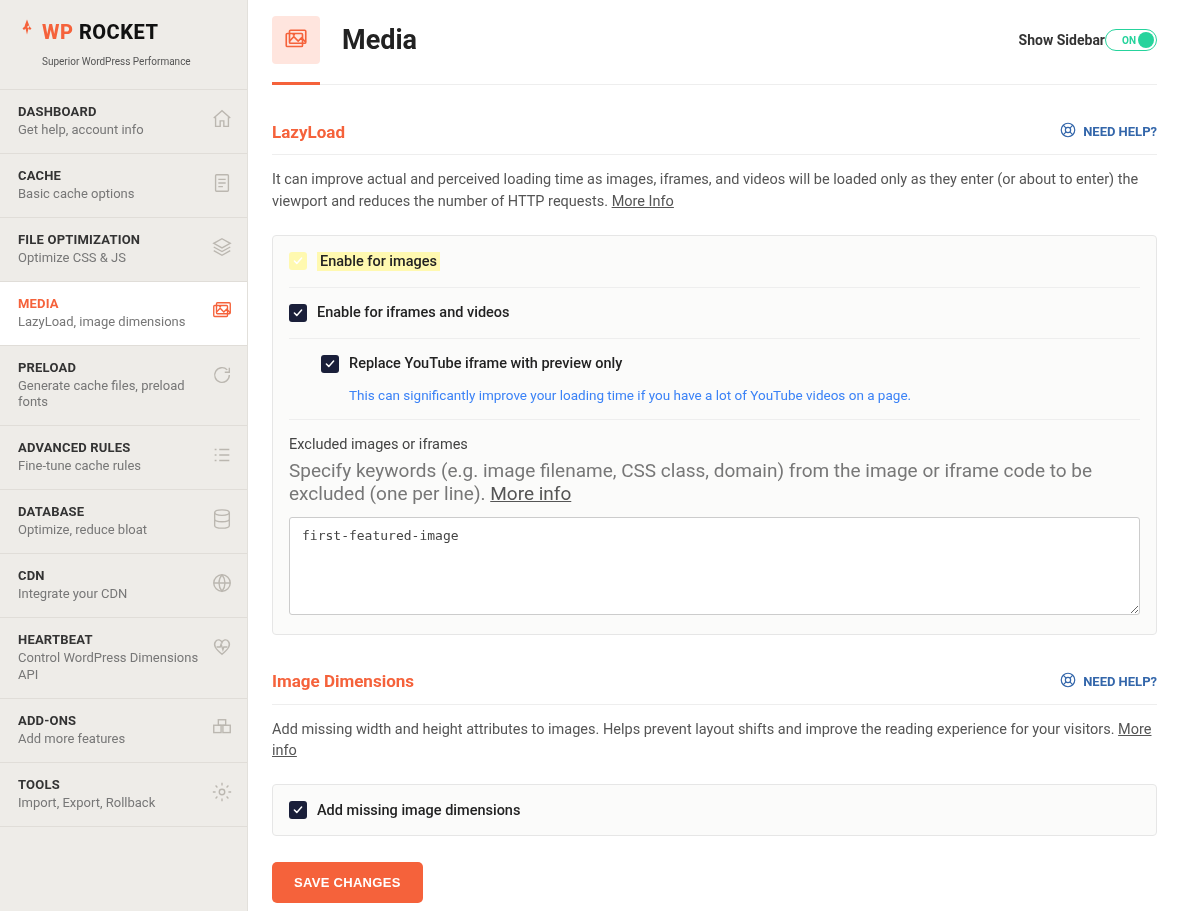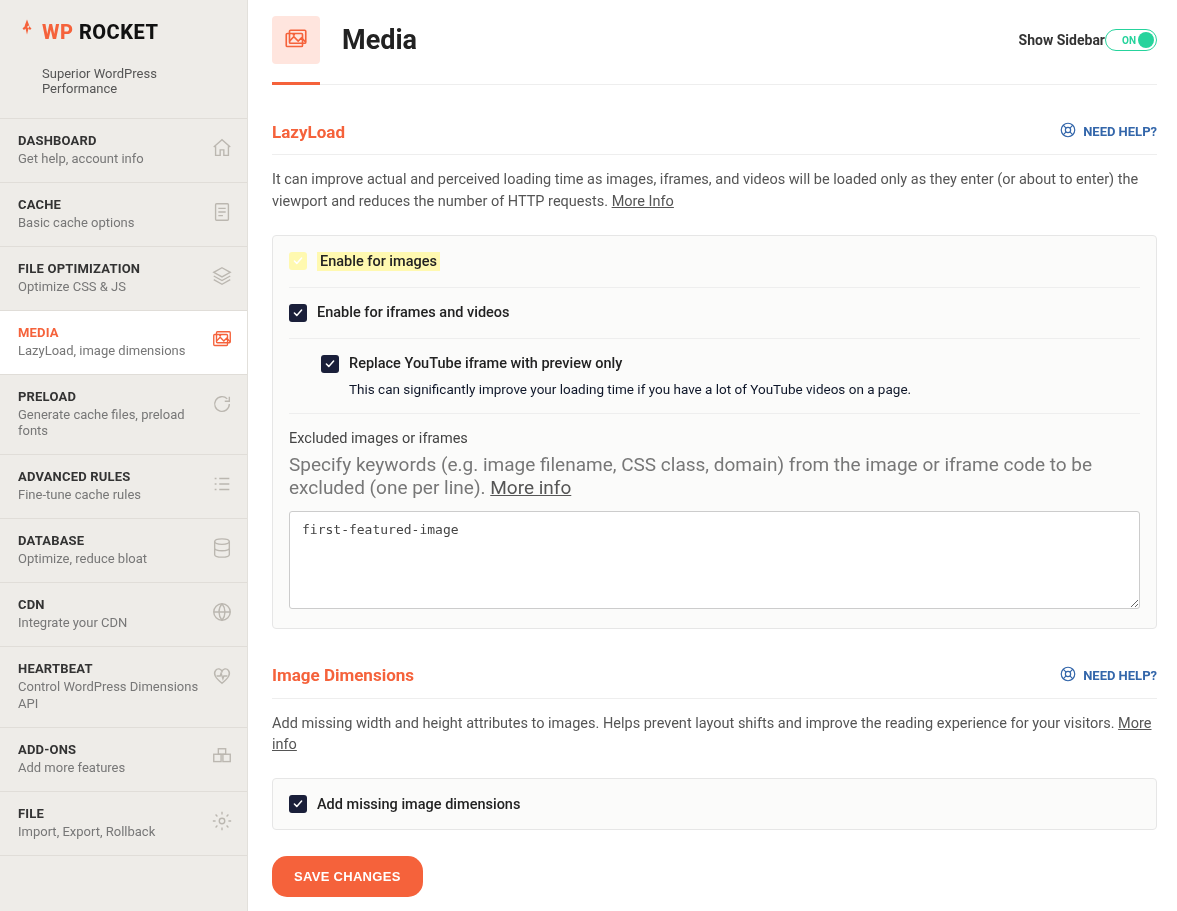--- a/index.html
+++ b/index.html
@@ -29,23 +29,23 @@
   gap: 6px;
 }
 .logo-text {
   font-size: 20px;
   font-weight: 800;
   letter-spacing: 0.5px;
   color: #111;
 }
 .logo-text .wp { color: #f5623b; }
 .logo-sub {
-  font-size: 13px;
+  font-size: 10px;
   color: #555;
-  margin-top: 20px;
+  margin-top: 10px;
   margin-left: 24px;
 }
 .nav-item {
   position: relative;
   padding: 14px 46px 14px 18px;
   border-top: 1px solid #e0ddd8;
   cursor: pointer;
   background: #eeece8;
 }
 .nav-item:last-child { border-bottom: 1px solid #e0ddd8; }
@@ -219,23 +219,23 @@
   flex-shrink: 0;
 }
 .opt-label {
   font-size: 14.5px;
   color: #222;
   font-weight: 500;
 }
 .hl { background: #fff9b0; padding: 1px 3px; }
 .opt-help {
   font-size: 13.5px;
-  color: #0f172a;
+  color: #3b82f6;
   margin-left: 60px;
-  margin-top: 8px;
+  margin-top: 14px;
 }
 .field-block {
   padding: 16px 0;
 }
 .field-title {
   font-size: 14.5px;
   color: #444;
   margin-bottom: 6px;
 }
 .field-desc {
@@ -257,21 +257,21 @@
 }
 .save-btn {
   margin-top: 26px;
   background: #f5623b;
   color: #fff;
   font-weight: 700;
   font-size: 13px;
   letter-spacing: 0.3px;
   padding: 13px 22px;
   border: none;
-  border-radius: 15px;
+  border-radius: 5px;
   cursor: pointer;
 }
 </style>
 </head>
 <body>
 
 <svg width="0" height="0" style="position:absolute">
   <defs>
     <g id="i-home">
         <path fill="none" stroke="currentColor" stroke-width="1.5" d="M3 11 L12 3 L21 11 M5 10 V20 H10 V14 H14 V20 H19 V10"></path>
@@ -405,21 +405,21 @@
           </svg></span>
       </div>
       <div class="nav-item">
     <div class="nav-title">ADD-ONS</div>
     <div class="nav-sub">Add more features</div>
     <span class="nav-icon"><svg viewBox="0 0 24 24">
             <use href="#i-boxes"></use>
           </svg></span>
       </div>
       <div class="nav-item">
-    <div class="nav-title">FILE</div>
+    <div class="nav-title">TOOLS</div>
     <div class="nav-sub">Import, Export, Rollback</div>
     <span class="nav-icon"><svg viewBox="0 0 24 24">
             <use href="#i-gear"></use>
           </svg></span>
       </div>
     </div>
 </div>
 
 <div class="main">
   <div class="page-head">

